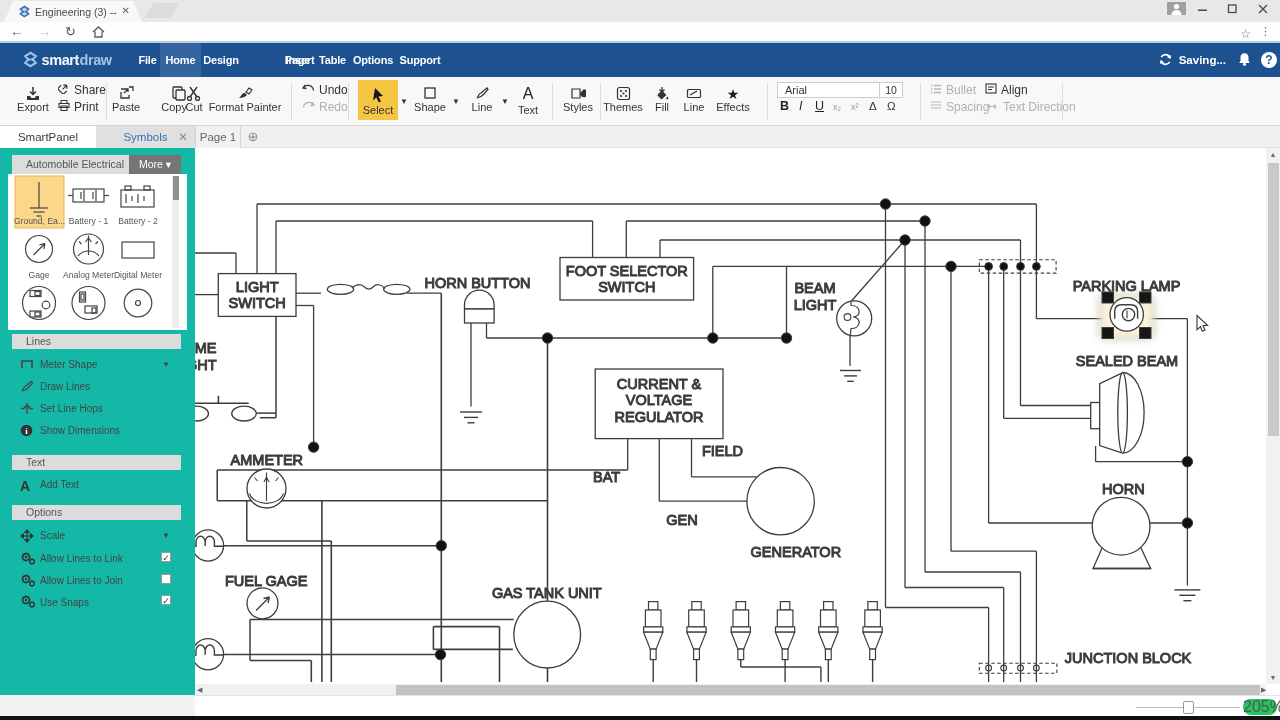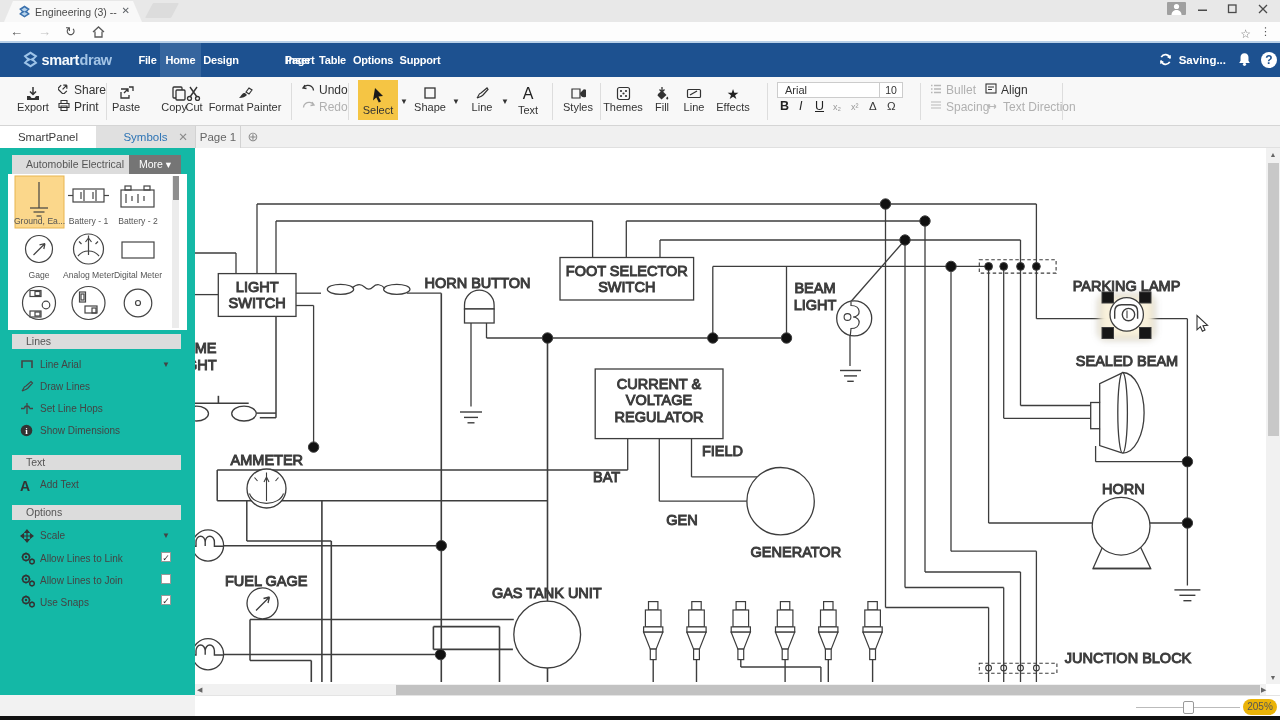--- a/index.html
+++ b/index.html
@@ -293,21 +293,21 @@
         <text x="88.5" y="130">Analog Meter</text>
         <text x="138" y="130">Digital Meter</text>
       </g>
     </svg>
     <div class="abs" style="left:172px;top:28px;width:7px;height:152px;background:#ececec;"></div>
     <div class="abs" style="left:172.5px;top:28px;width:6px;height:24px;background:#8f8f8f;"></div>
     <div class="phead" style="left:12px;top:186px;width:169px;height:15px;line-height:15px;background:#dcdcdc;color:#555;">Lines</div>
     <div class="abs" style="left:20px;top:210px;width:16px;height:13px;"><svg width="14" height="12" viewBox="0 0 14 12">
         <path d="M2 10 V3 H12 V10" stroke="#444" stroke-width="1.6" fill="none"></path>
       </svg></div>
-    <div class="abs" style="left:40px;top:211px;font-size:10px;color:#444;">Line Arial</div>
+    <div class="abs" style="left:40px;top:211px;font-size:10px;color:#444;">Meter Shape</div>
     <span class="abs" style="left:162px;top:212px;font-size:8px;color:#444;">▼</span>
     <div class="abs" style="left:20px;top:232px;width:16px;height:13px;"><svg width="14" height="13" viewBox="0 0 14 13">
         <path d="M2 11 C4 9 3 7 6 6 L11 1.5 L12.5 3 L8 8 C6 10 4 10 2 11 Z" stroke="#444" stroke-width="1.2" fill="none"></path>
       </svg></div>
     <div class="abs" style="left:40px;top:233px;font-size:10px;color:#444;">Draw Lines</div>
     <div class="abs" style="left:20px;top:254px;width:16px;height:13px;"><svg width="14" height="13" viewBox="0 0 14 13">
         <path d="M7 1 V12 M1 6.5 H4.5 M9.5 6.5 H13 M4.5 6.5 A2.5 2.5 0 0 1 9.5 6.5" stroke="#444" stroke-width="1.3" fill="none"></path>
       </svg></div>
     <div class="abs" style="left:40px;top:255px;font-size:10px;color:#444;">Set Line Hops</div>
     <div class="abs" style="left:20px;top:276px;width:16px;height:13px;"><svg width="13" height="13" viewBox="0 0 13 13">
@@ -579,14 +579,14 @@
 <div class="abs" id="status"></div>
 <div class="abs" style="left:1266px;top:148px;width:14px;height:13px;background:#f1f1f1;text-align:center;font-size:7px;color:#666;line-height:13px;">▲</div>
 <div class="abs" style="left:1267.5px;top:163px;width:11px;height:273px;background:#c8c8c8;"></div>
 <div class="abs" style="left:1266px;top:671px;width:14px;height:13px;background:#f1f1f1;text-align:center;font-size:7px;color:#666;line-height:13px;">▼</div>
 <div class="abs" style="left:197px;top:685px;width:10px;height:9px;font-size:7px;color:#666;line-height:9px;">◀</div>
 <div class="abs" style="left:396px;top:685px;width:864px;height:9.5px;background:#c2c2c2;"></div>
 <div class="abs" style="left:1261px;top:685px;width:10px;height:9px;font-size:7px;color:#666;line-height:9px;">▶</div>
 <div class="abs" style="left:0;top:695px;width:195px;height:21px;background:#f2f2f2;"></div>
 <div class="abs" style="left:1136px;top:706.5px;width:104px;height:1px;background:#bbb;"></div>
 <div class="abs" style="left:1183px;top:700.5px;width:11px;height:13px;background:#fdfdfd;border:1px solid #999;border-radius:2px;"></div>
-<div class="abs" style="left:1243px;top:699px;width:34px;height:16px;background:#eab308;border-radius:8px;font-size:10px;color:#555;text-align:center;line-height:16px;">205%</div>
+<div class="abs" style="left:1243px;top:699px;width:34px;height:16px;background:#22c55e;border-radius:8px;font-size:16px;color:#555;text-align:center;line-height:16px;">205%</div>
 <div class="abs" id="blackbar"></div>
 
 </body></html>

